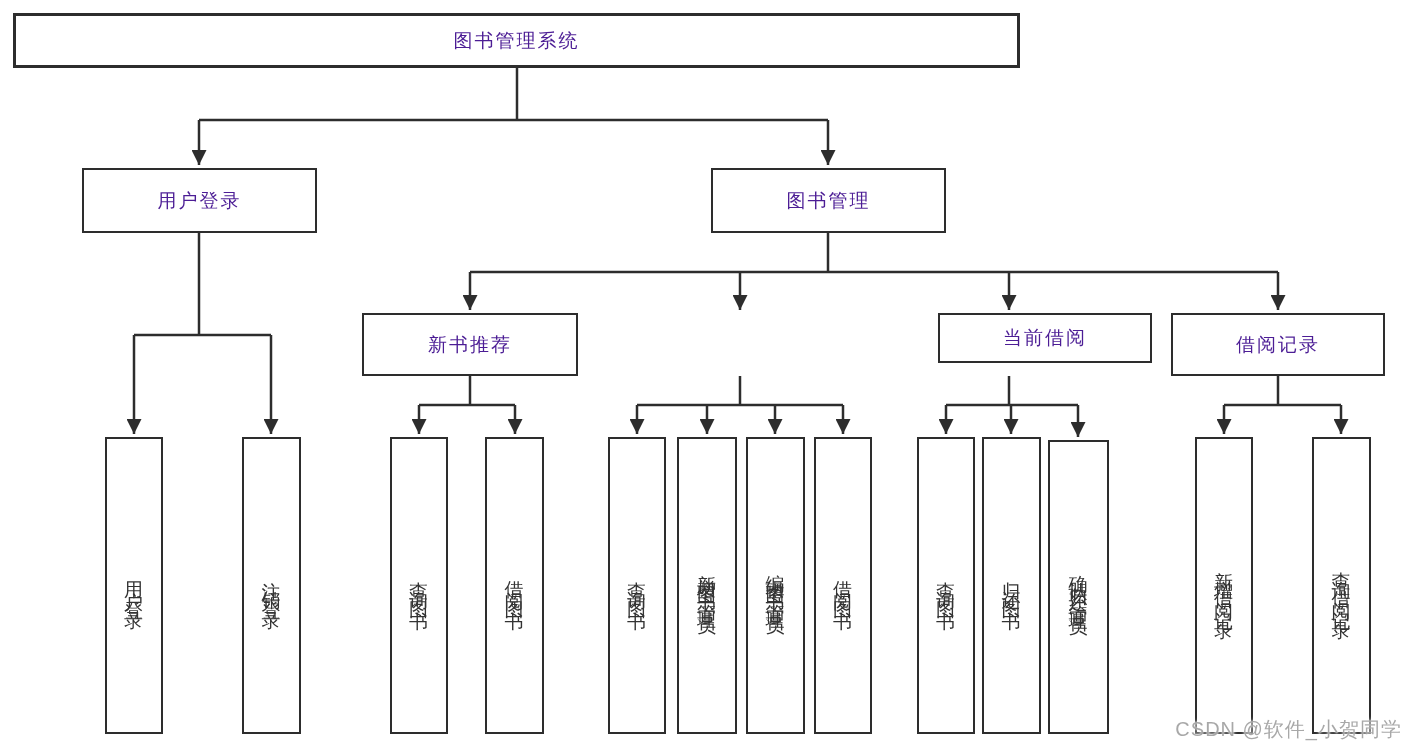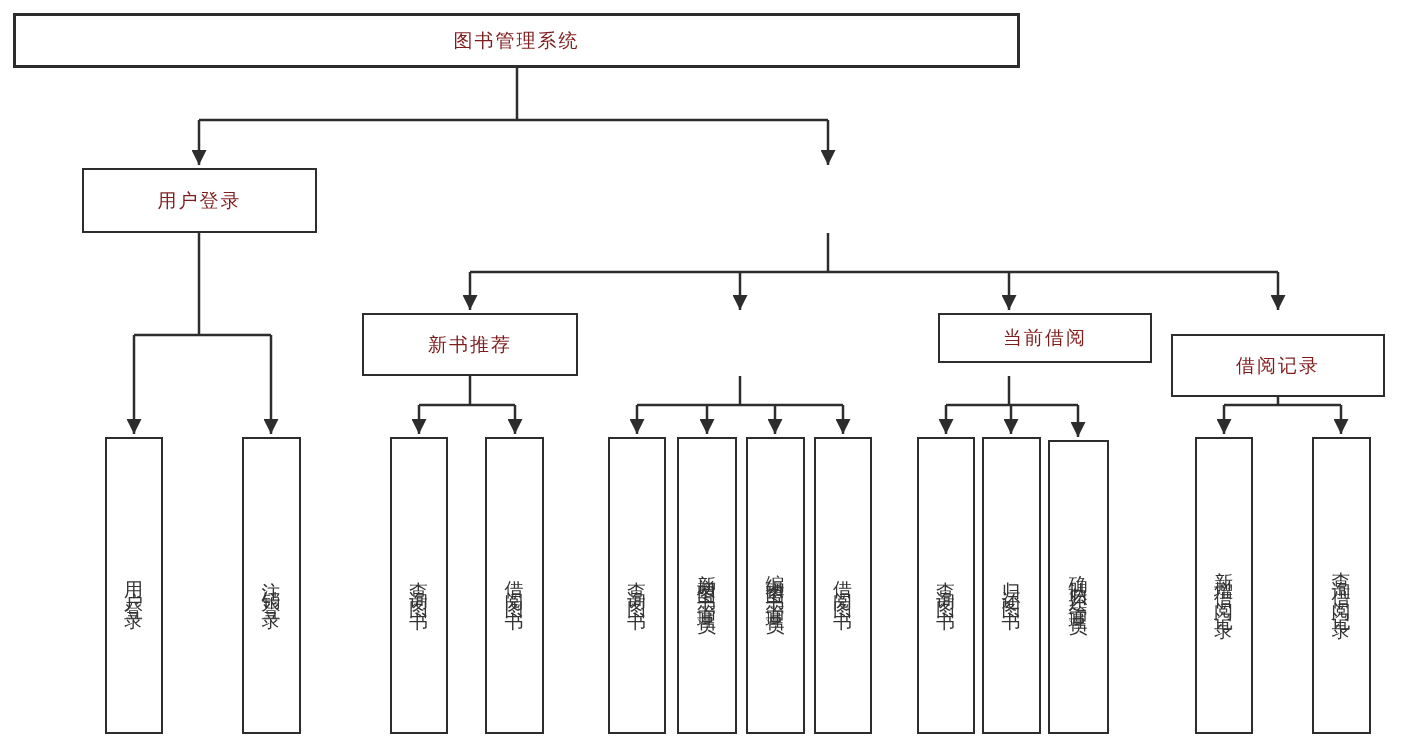--- a/index.html
+++ b/index.html
@@ -18,21 +18,21 @@
     pointer-events: none;
   }
   .node {
     position: absolute;
     box-sizing: border-box;
     background: #ffffff;
     border: 2.5px solid #2d2d2d;
     display: flex;
     align-items: center;
     justify-content: center;
-    color: #7f1d1d;
+    color: #4c1d95;
     font-size: 19px;
     letter-spacing: 2px;
     white-space: nowrap;
   }
   .node.root { border-width: 3px; }
   .leaf {
     position: absolute;
     box-sizing: border-box;
     background: #ffffff;
     border: 2.5px solid #2d2d2d;
@@ -116,28 +116,31 @@
     </g>
   </svg>
 
   <div class="node root" style="left:13px; top:13px; width:1007px; height:55px;">
     <span>图书管理系统</span>
   </div>
 
   <div class="node" style="left:82px; top:168px; width:235px; height:65px;">
     <span>用户登录</span>
   </div>
+  <div class="node" style="left:711px; top:168px; width:235px; height:65px;">
+    <span>图书管理</span>
+  </div>
 
   <div class="node" style="left:362px; top:313px; width:216px; height:63px;font-family:Liberation Mono, monospace;">
     <span>新书推荐</span>
   </div>
   <div class="node" style="left:938px; top:313px; width:214px; height:50px;">
     <span>当前借阅</span>
   </div>
-  <div class="node" style="left:1171px; top:313px; width:214px; height:63px;margin-top:21px;">
+  <div class="node" style="left:1171px; top:313px; width:214px; height:63px;">
     <span>借阅记录</span>
   </div>
 
   <div class="leaf" style="left:105px; top:437px; width:58px; height:297px;">
     <span class="vtext">用户登录</span>
   </div>
   <div class="leaf" style="left:242px; top:437px; width:59px; height:297px;">
     <span class="vtext">注销登录</span>
   </div>
 
@@ -171,14 +174,15 @@
     <span class="vtext">确认归还（管理员）</span>
   </div>
 
   <div class="leaf" style="left:1195px; top:437px; width:58px; height:297px;">
     <span class="vtext">新增借阅记录</span>
   </div>
   <div class="leaf" style="left:1312px; top:437px; width:59px; height:297px;">
     <span class="vtext">查询借阅记录</span>
   </div>
 
+  <div id="watermark">CSDN @软件_小贺同学</div>
 
 </div>
 
 </body></html>

